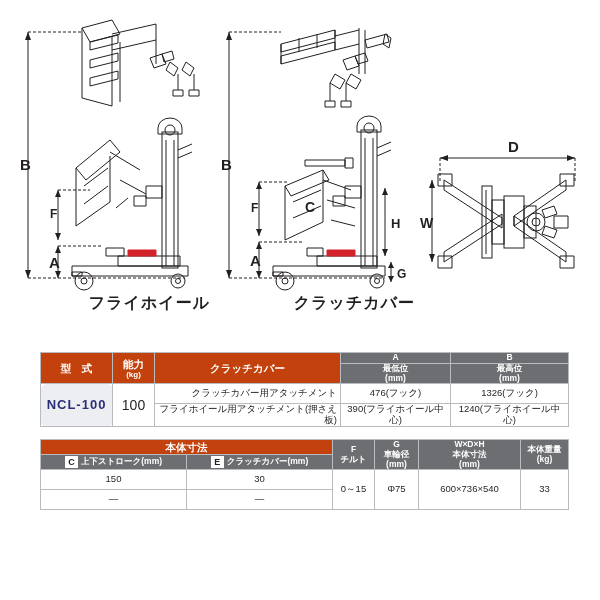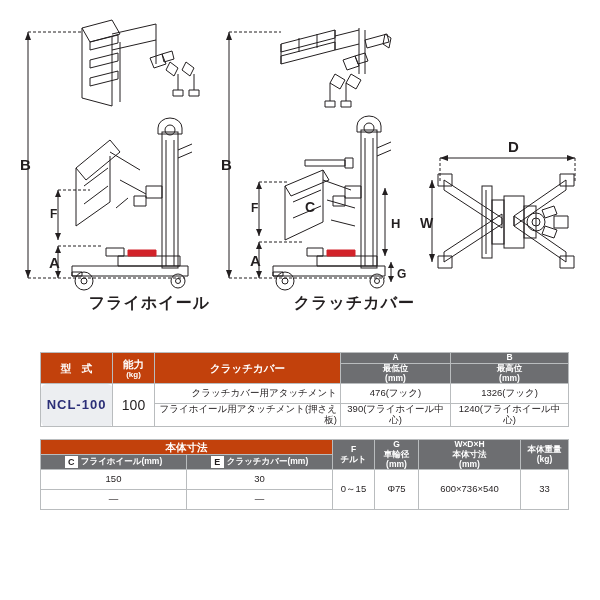--- a/index.html
+++ b/index.html
@@ -350,21 +350,21 @@
           <div>本体寸法</div>
           <div>(mm)</div>
         </td>
         <td class="hdr-sub" rowspan="2">
           <div>本体重量</div>
           <div>(kg)</div>
         </td>
       </tr>
       <tr>
         <td class="hdr-sub">
-          <span class="letterbox">C</span><span>フライホイール(mm)</span>
+          <span class="letterbox">C</span><span>上下ストローク(mm)</span>
         </td>
         <td class="hdr-sub">
           <span class="letterbox">E</span><span>クラッチカバー(mm)</span>
         </td>
       </tr>
       <tr class="rowh">
         <td>150</td>
         <td>30</td>
         <td rowspan="2">0～15</td>
         <td rowspan="2">Φ75</td>

